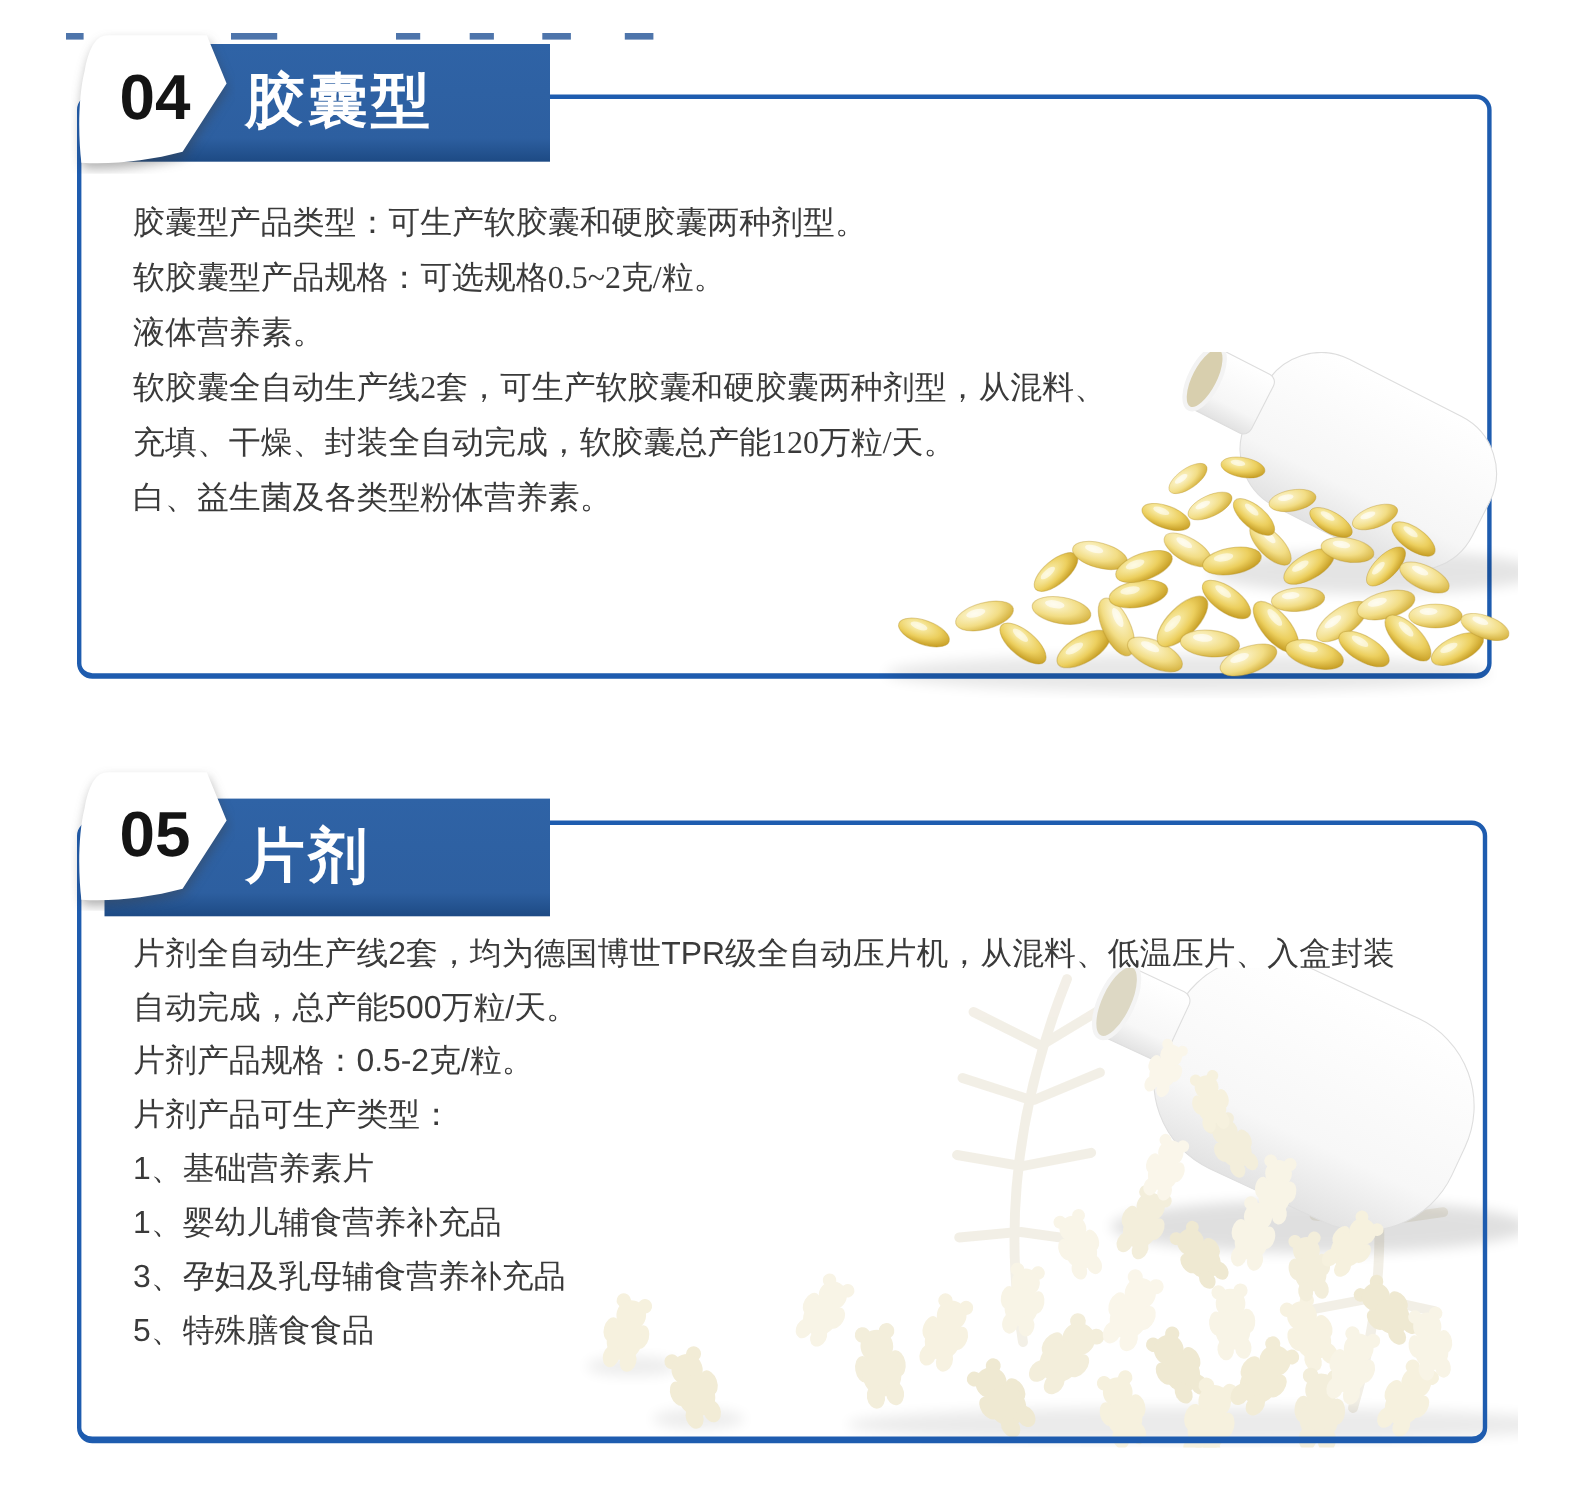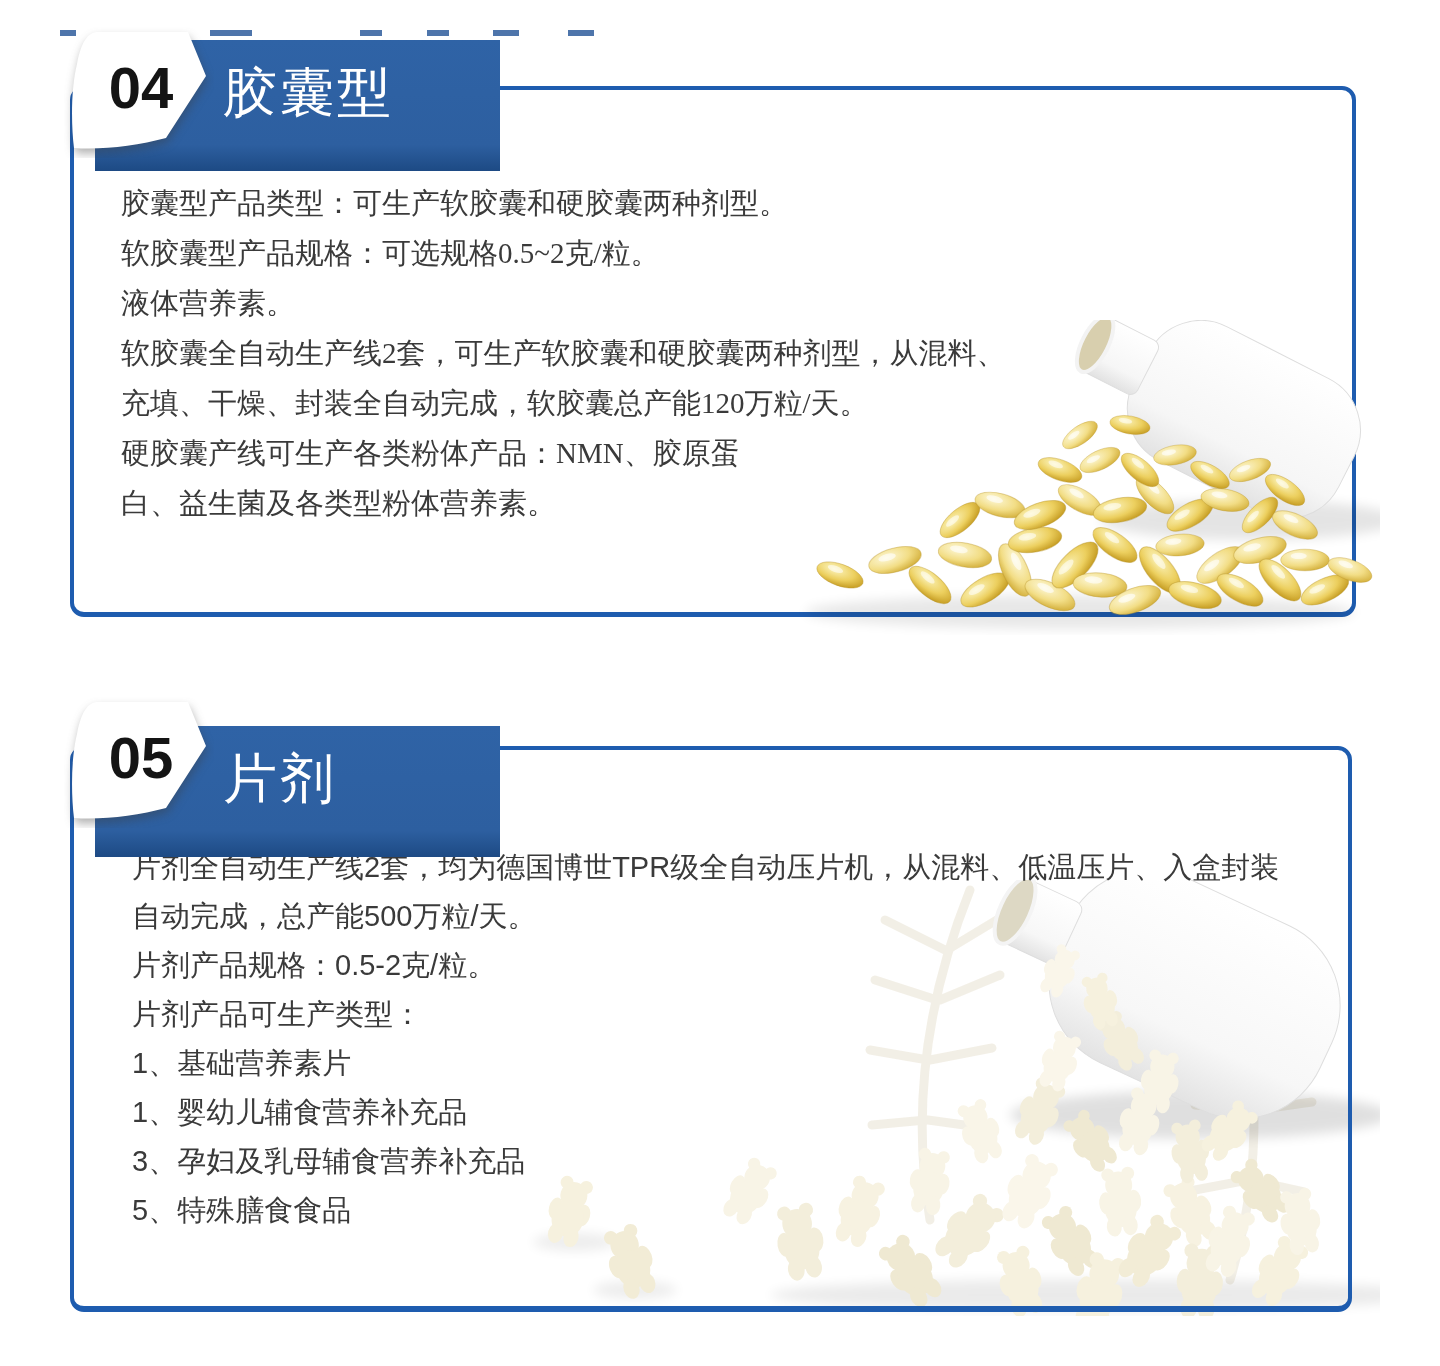--- a/index.html
+++ b/index.html
@@ -10,39 +10,39 @@
   
   .crop-dash { position:absolute; top:30px; height:6px; background:#2f5d9c; opacity:.85; z-index:0; }
 
   
   .box { position:absolute; border:4px solid #1e5caf; border-radius:14px; background:transparent; box-sizing:border-box; }
   #box04 { left:70px; top:86px;  width:1286px; height:531px; border-bottom-width:5px; z-index:1; }
   #box05 { left:70px; top:746px; width:1282px; height:566px; border-bottom-width:6px; z-index:3; }
 
   
   .banner {
-    position:absolute; left:95px; width:405px; height:131px; box-sizing:border-box;
+    position:absolute; left:95px; width:405px; height:107px; box-sizing:border-box;
     background:linear-gradient(180deg,#2f63a6 0%, #2d5fa0 80%, #1d4a84 100%);
-    color:#ffffff; font-weight:normal; font-size:54px; line-height:104px;
+    color:#ffffff; font-weight:bold; font-size:54px; line-height:104px;
     padding-left:128px; letter-spacing:3px; z-index:4;
   }
   #banner04 { top:40px; }
   #banner05 { top:726px; }
 
   
   .badge { position:absolute; width:150px; height:132px; z-index:5; }
   #badge04 { left:64px; top:26px; }
   #badge05 { left:64px; top:696px; }
   .badge-shape { fill:#ffffff; filter:drop-shadow(1px 5px 5px rgba(60,60,60,.40)); }
   .badge-num { font-family:"Liberation Sans","DejaVu Sans",sans-serif; font-weight:bold; font-size:58px; fill:#141414; }
 
   
   .textblock { position:absolute; left:121px; color:#3a3a3a; font-size:29px; z-index:3; }
   #text04 { top:178px; line-height:50px;font-family:Liberation Serif, serif; }
-  #text05 { top:843px; line-height:49px;margin-left:11px; }
+  #text05 { top:843px; line-height:49px; }
   .tline { white-space:nowrap; }
 
   .photo { position:absolute; z-index:2; }
   #photo04 { left:780px; top:320px; }
   #photo05 { left:500px; top:880px; }
 </style>
 </head>
 <body>
 
 <div class="page">
@@ -149,21 +149,20 @@
     <path class="badge-shape" d="M 34 6 L 124 6 L 142 50 L 102 112 C 72 120 38 124 10 122 C 7 98 7 62 13 38 C 17 16 24 6 34 6 Z"></path>
     <text class="badge-num" x="77" y="82" text-anchor="middle">04</text>
   </svg>
 
   <div class="textblock" id="text04">
     <div class="tline">胶囊型产品类型：可生产软胶囊和硬胶囊两种剂型。</div>
     <div class="tline">软胶囊型产品规格：可选规格0.5~2克/粒。</div>
     <div class="tline">液体营养素。</div>
     <div class="tline">软胶囊全自动生产线2套，可生产软胶囊和硬胶囊两种剂型，从混料、</div>
     <div class="tline">充填、干燥、封装全自动完成，软胶囊总产能120万粒/天。</div>
-    <div class="tline">硬胶囊产线可生产各类粉体产品：NMN、胶原蛋</div>
     <div class="tline">白、益生菌及各类型粉体营养素。</div>
   </div>
 
   <div class="box" id="box05"></div>
 
   <svg class="photo" id="photo05" width="880" height="436" viewBox="0 0 880 436">
     <defs>
       <linearGradient id="gbottle2" x1="0" y1="0" x2="0" y2="1">
         <stop offset="0%" stop-color="#ffffff"></stop>
           <stop offset="70%" stop-color="#f7f7f7"></stop>

